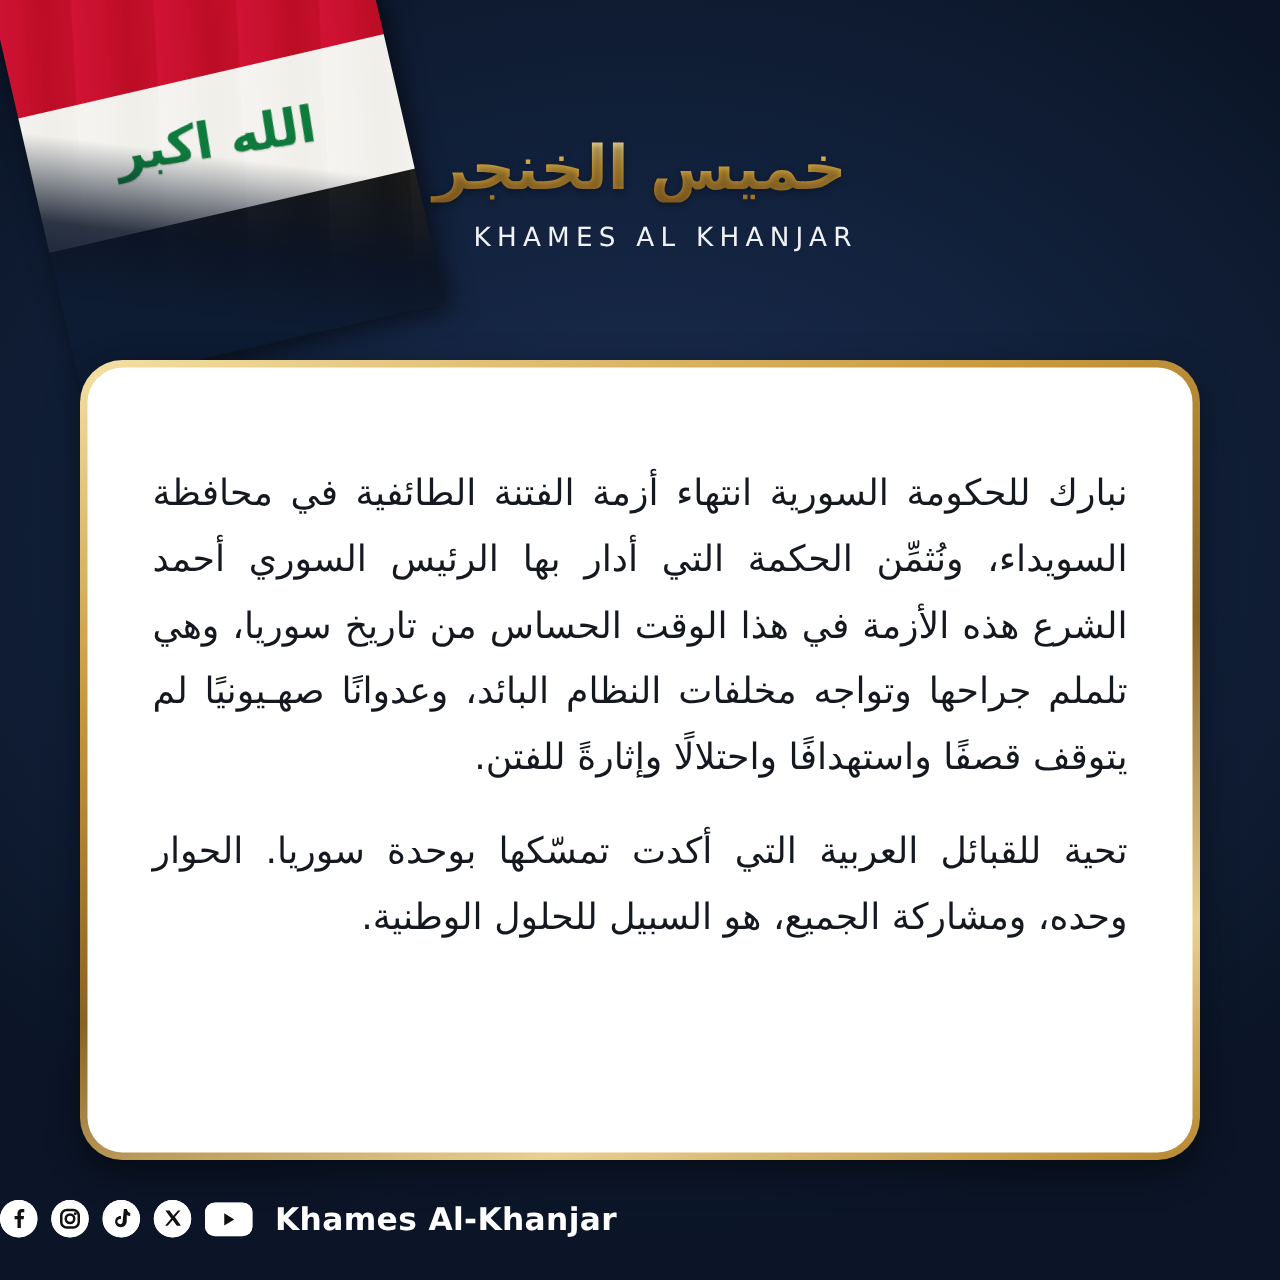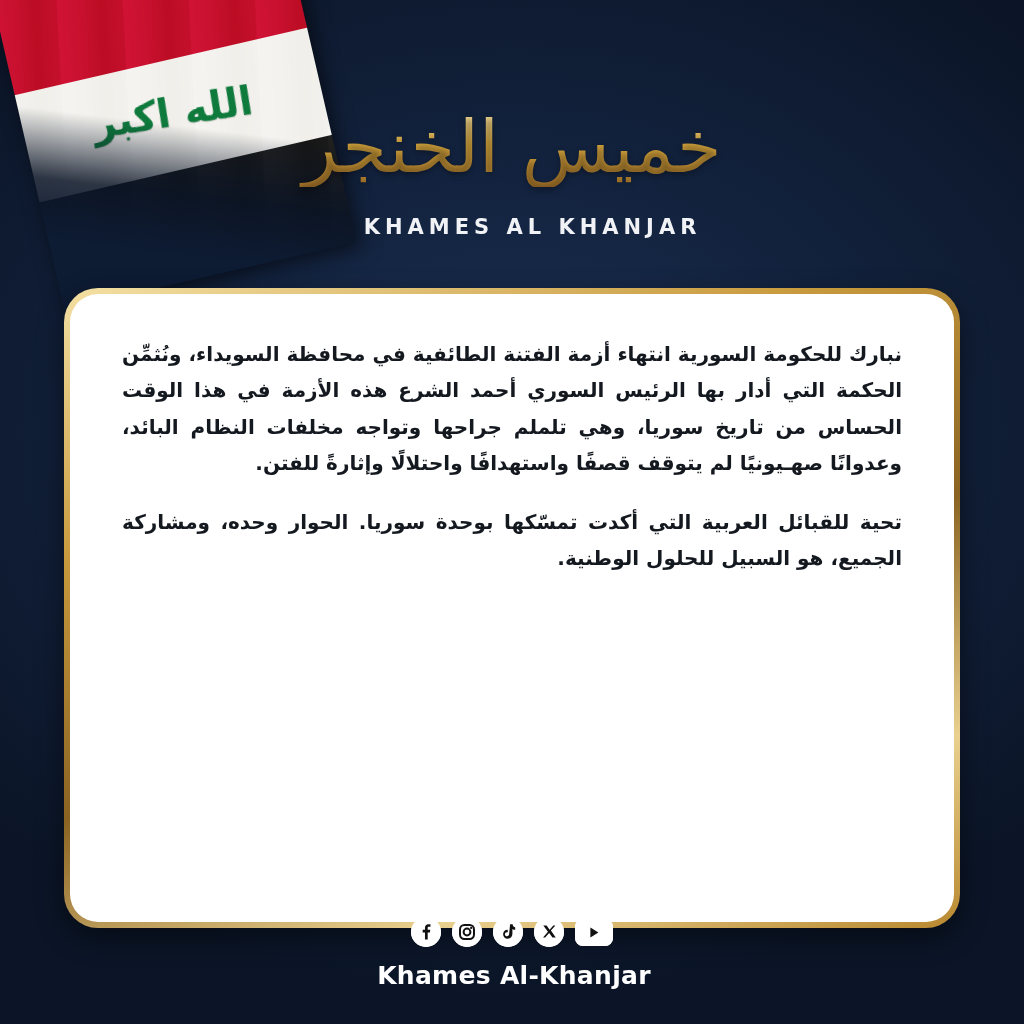--- a/index.html
+++ b/index.html
@@ -81,38 +81,38 @@
 
   
   .logo-block {
     position: absolute;
     top: 108px;
     left: 0;
     width: 100%;
     text-align: center;
   }
   .logo-arabic {
-    font-size: 72px;
-    font-weight: 400;
+    font-size: 49px;
+    font-weight: 700;
     line-height: 1.1;
     color: #e3bc62;
     background: linear-gradient(180deg, #f7e3a8 0%, #d9a93f 45%, #a9762a 100%);
     -webkit-background-clip: text;
     background-clip: text;
     -webkit-text-fill-color: transparent;
     letter-spacing: 4px;
     text-shadow: 0 2px 6px rgba(0,0,0,.35);
     direction: rtl;
   }
   .logo-latin {
-    margin-top: 28px;
+    margin-top: 16px;
     font-size: 21px;
     letter-spacing: 5px;
     color: #f0f2f6;
-    font-weight: 700;
+    font-weight: 400;
     padding-left: 41px;
   }
 
   
   .card-outer {
     position: absolute;
     top: 288px;
     left: 64px;
     width: 896px;
     height: 640px;
@@ -128,39 +128,39 @@
     background: #ffffff;
     padding: 42px 52px 34px 52px;
     overflow: hidden;
   }
 
   .body-text {
     direction: rtl;
     text-align: justify;
     text-align-last: right;
     color: #14181f;
-    font-size: 20px;
+    font-size: 29px;
     line-height: 1.82;
-    font-weight: 700;
+    font-weight: 400;
     font-family: "DejaVu Sans", "Liberation Sans", sans-serif;
+    margin-top: 32px;
   }
   .body-text p { margin-bottom: 22px; }
   .body-text p:last-child { margin-bottom: 0; }
 
   
   .footer {
     position: absolute;
     bottom: 34px;
     left: 0;
     width: 100%;
     display: flex;
     align-items: center;
     justify-content: flex-start;
     gap: 14px;
-    flex-direction: column;
   }
   .social-icons {
     display: flex;
     align-items: center;
     gap: 11px;
   }
   .ico {
     width: 30px;
     height: 30px;
     border-radius: 50%;

